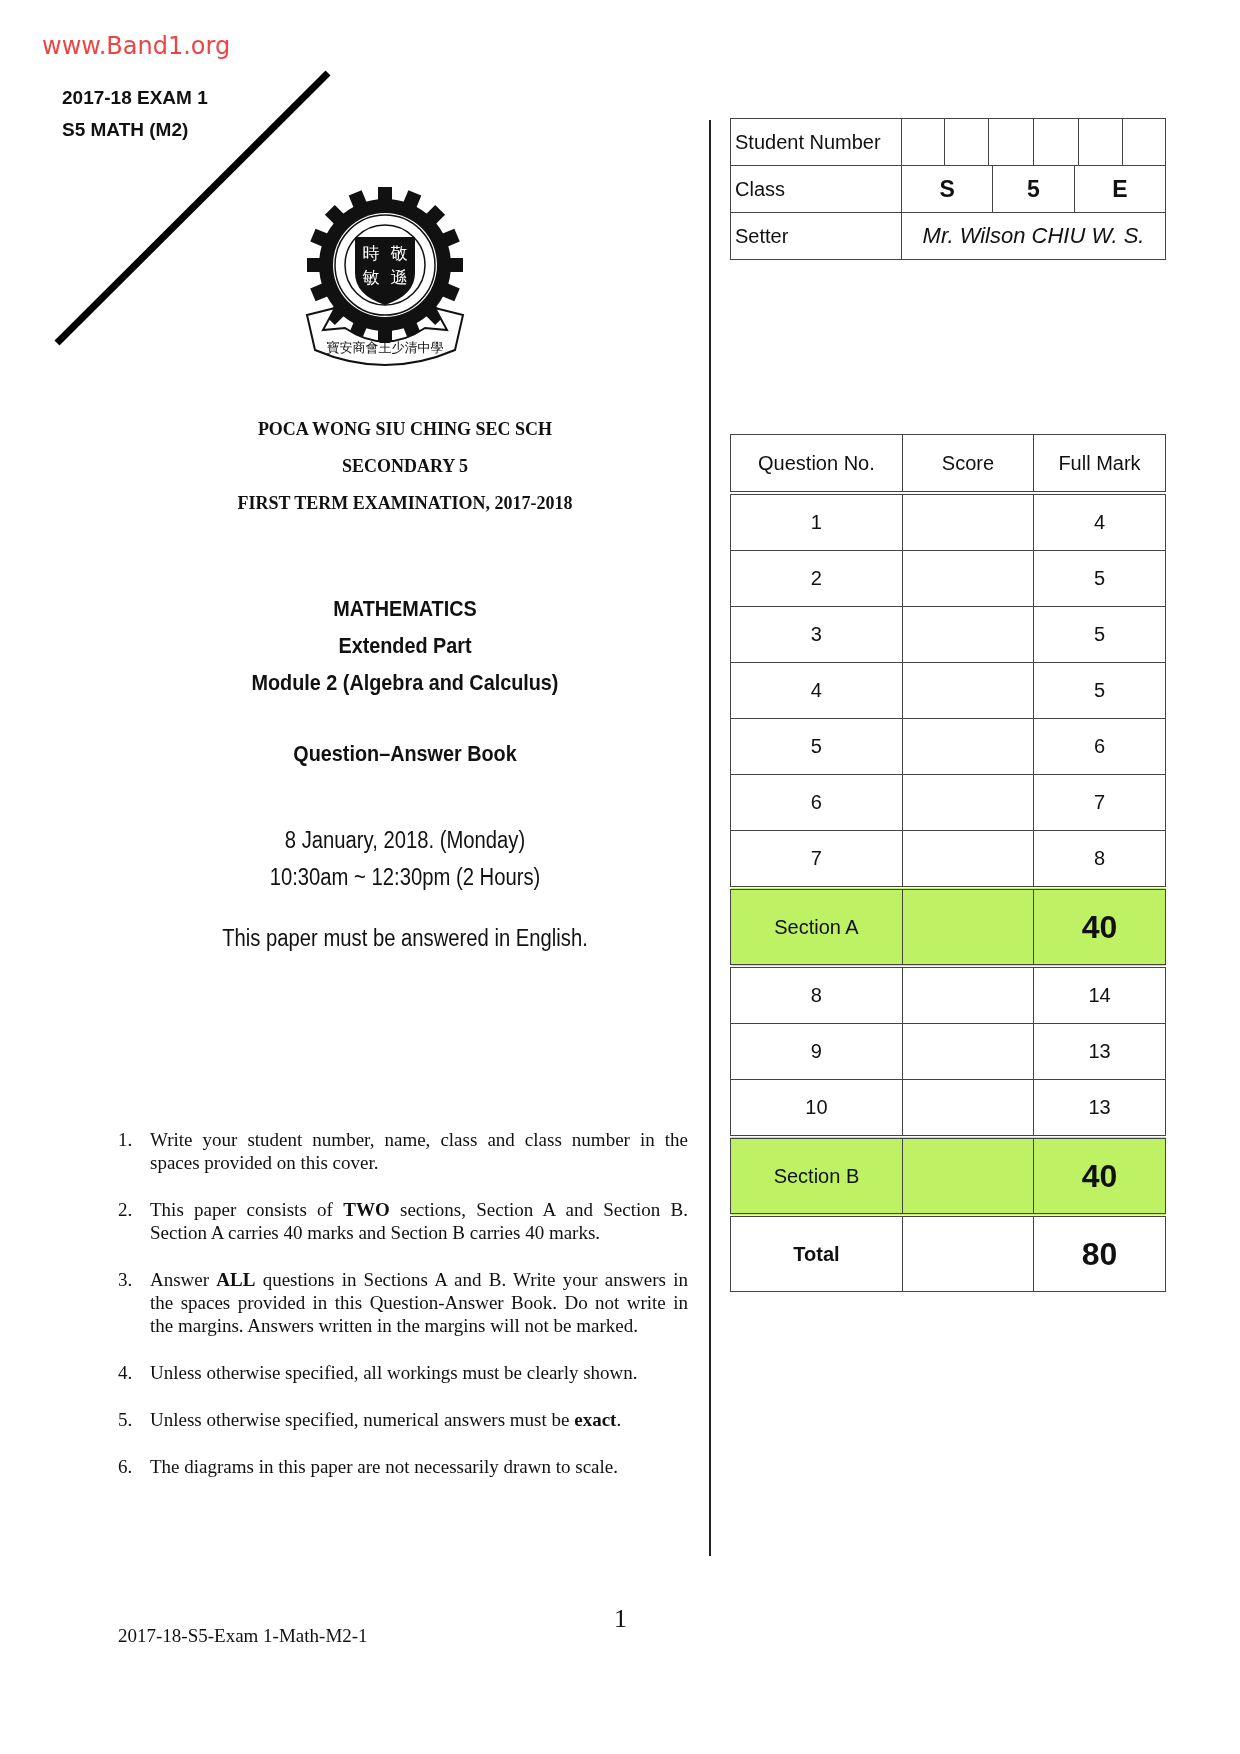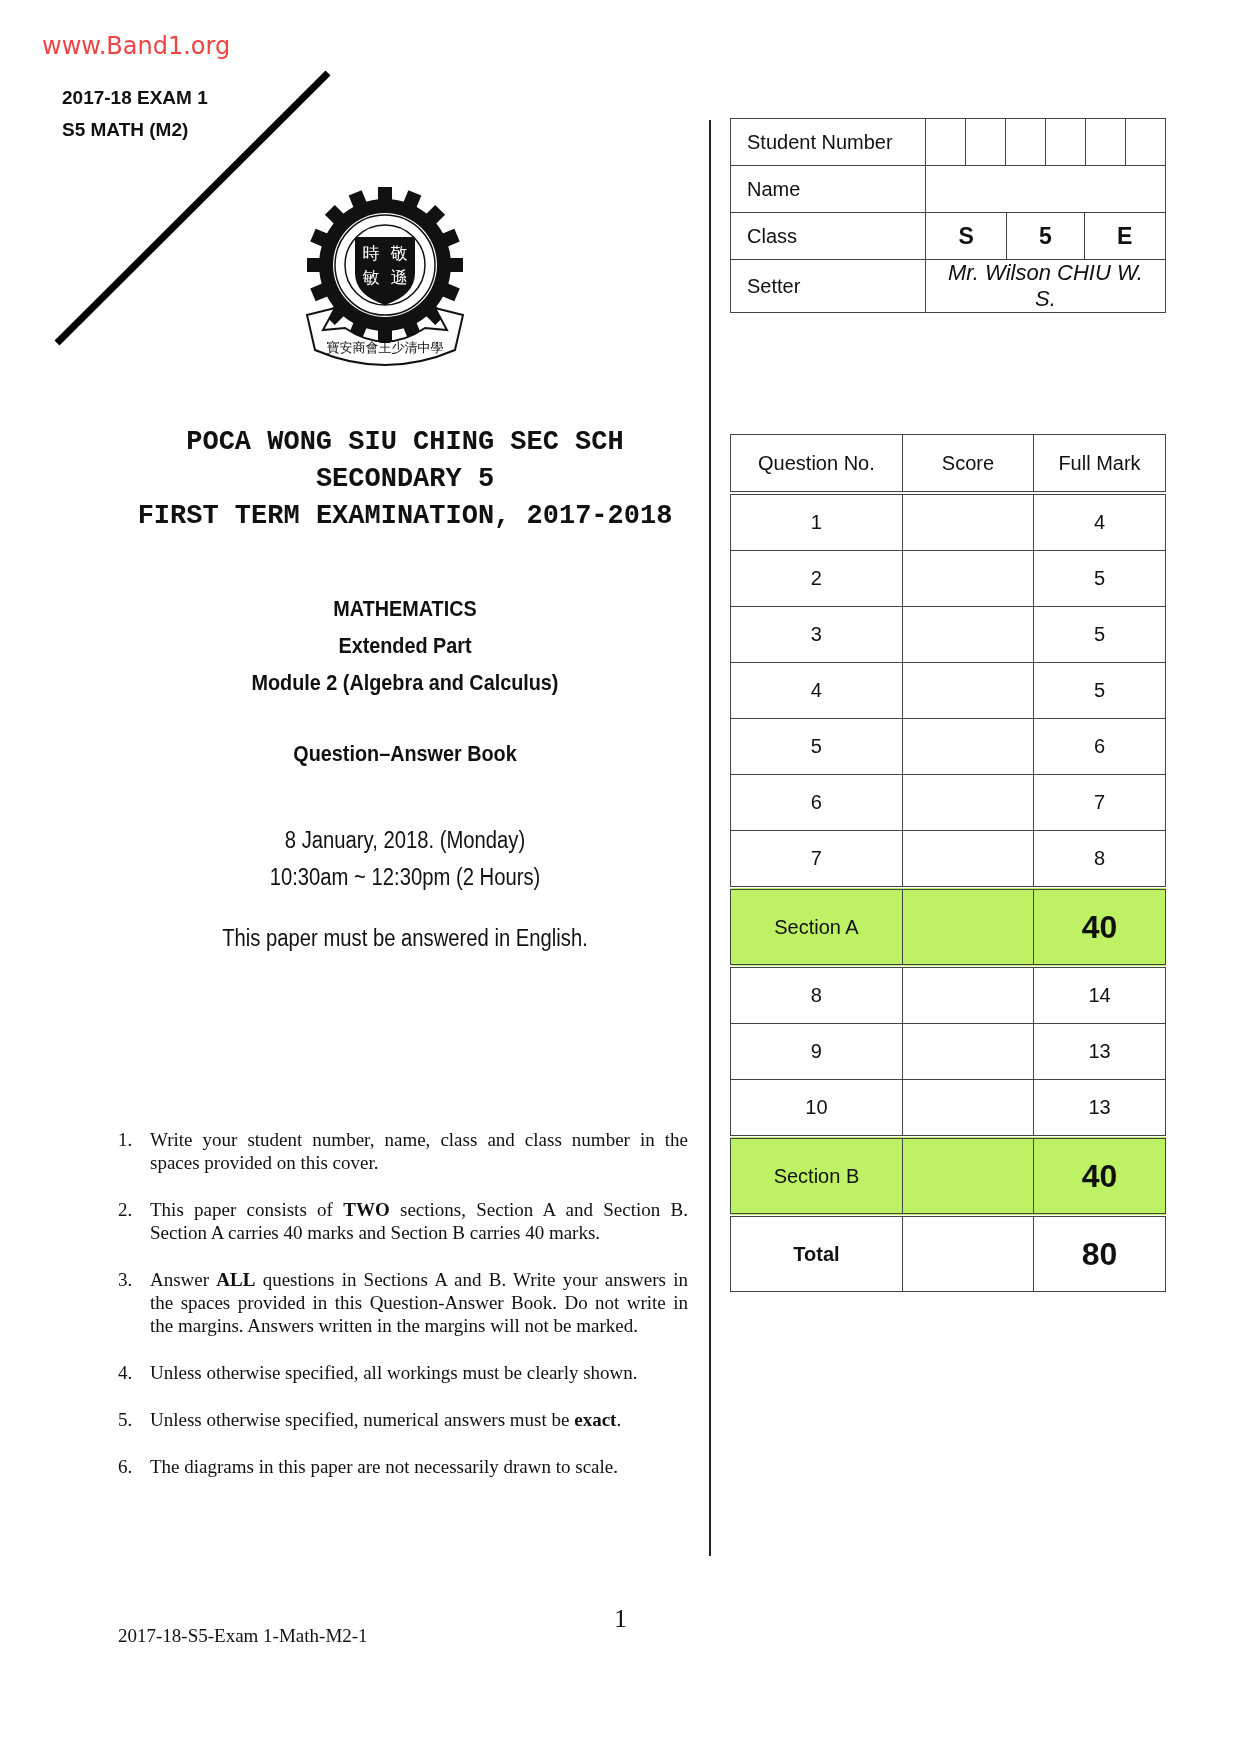--- a/index.html
+++ b/index.html
@@ -7,38 +7,38 @@
   .abs { position:absolute; }
 
   #watermark { left:42px; top:32px; font-size:24px; font-family:"DejaVu Sans", sans-serif; color:#ef4444; }
   #exam-code { left:62px; top:82px; font-size:19px; font-weight:bold; line-height:32px; font-family:"Liberation Sans", sans-serif; }
   #diagonal { left:0; top:0; }
   #divider { left:709px; top:120px; width:2px; height:1436px; background:#222; }
 
   #logo { left:305px; top:180px; width:160px; height:200px; }
 
   .center-block { left:120px; width:570px; text-align:center; }
-  #school-title { top:424px; font-family:Liberation Mono, monospace; font-weight:bold; font-size:27px; line-height:37px; }
+  #school-title { top:411px; font-family:Liberation Serif, serif; font-weight:bold; font-size:18px; line-height:37px; }
   #subject-block { top:590px; font-family:"Liberation Sans", sans-serif; font-weight:bold; font-size:22px; line-height:37px; transform:scaleX(0.9); }
   #book-title { top:741px; font-family:"Liberation Sans", sans-serif; font-weight:bold; font-size:22px; transform:scaleX(0.9); }
   #date-block { top:822px; font-family:"Liberation Sans", sans-serif; font-size:23px; line-height:37px; transform:scaleX(0.88); }
   #language-note { top:925px; font-family:"Liberation Sans", sans-serif; font-size:23px; transform:scaleX(0.88); }
 
   #instructions { left:118px; top:1128px; width:570px; font-family:"Liberation Serif", serif; font-size:19px; }
   #instructions h3 { margin:0 0 22px 0; font-size:20px; font-weight:bold; }
   .instr-item { display:flex; margin-bottom:24px; line-height:23px; }
   .instr-num { width:32px; flex:none; }
   .instr-text { flex:1; text-align:justify; }
 
   #footer-code { left:118px; top:1612px; font-family:"Liberation Serif", serif; font-size:19px;margin-top:13px; }
   #page-number { left:614px; top:1604px; font-family:"Liberation Serif", serif; font-size:26px; }
 
   table { border-collapse:collapse; }
   #info-table { left:730px; top:118px; width:436px; font-family:"Liberation Sans", sans-serif; font-size:20px; }
-  #info-table td { border:1.5px solid #444; height:46px; padding:0 16px; }
+  #info-table td { border:1.5px solid #444; height:46px; padding:0 4px; }
   #info-table td.label { width:162px; }
   #info-table td.bold-val { font-weight:bold; text-align:center; font-size:23px; }
   #info-table td.setter { font-style:italic; text-align:center; font-size:22px; }
 
   #score-table { left:730px; top:434px; width:436px; font-family:"Liberation Sans", sans-serif; font-size:20px; }
   #score-table td, #score-table th { border:1.5px solid #444; text-align:center; font-weight:normal; }
   #score-table th { height:54px; border-bottom:4px double #444; }
   #score-table td { height:53px; }
   #score-table tr.section td { background:#bef264; height:72px; border-top:4px double #444; border-bottom:4px double #444; }
   #score-table tr.total td { height:72px; }
@@ -106,24 +106,20 @@
           <td style="border:none;border-right:1.5px solid #444;"></td>
           <td style="border:none;border-right:1.5px solid #444;"></td>
           <td style="border:none;border-right:1.5px solid #444;"></td>
           <td style="border:none;"></td>
         </tr>
       </tbody>
           </table>
     </td>
   </tr>
   <tr>
-    <td class="label">Name</td>
-    <td colspan="3"></td>
-  </tr>
-  <tr>
     <td class="label">Class</td>
     <td class="bold-val">S</td>
     <td class="bold-val">5</td>
     <td class="bold-val">E</td>
   </tr>
   <tr>
     <td class="label">Setter</td>
     <td colspan="3" class="setter">Mr. Wilson CHIU W. S.</td>
   </tr>
 </tbody>

